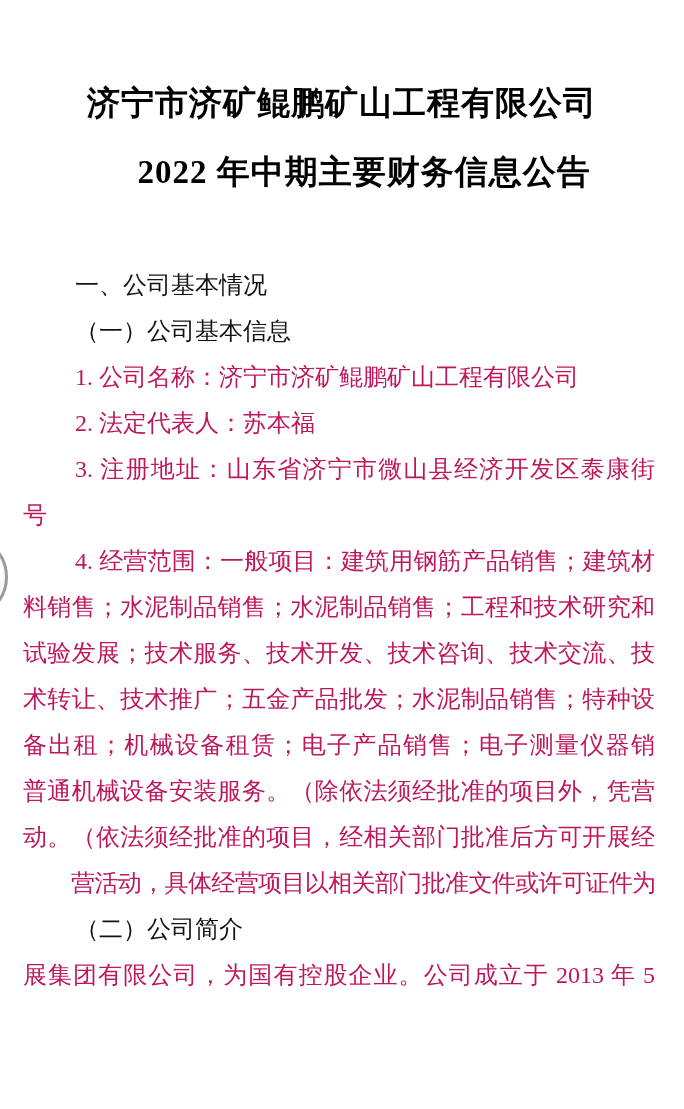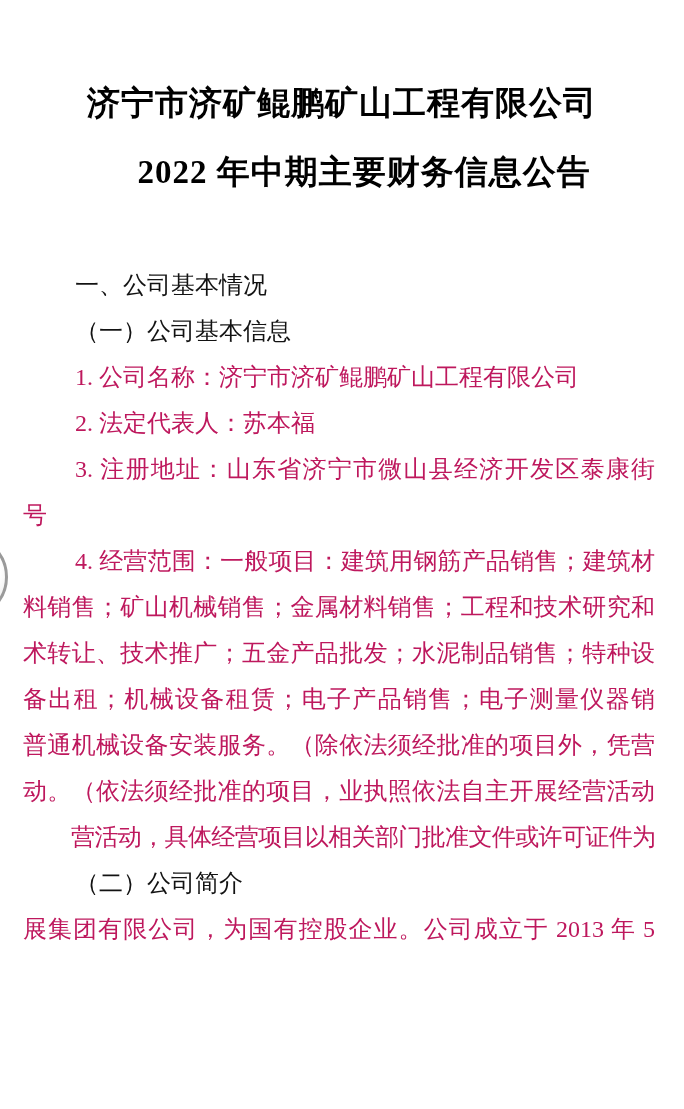--- a/index.html
+++ b/index.html
@@ -78,23 +78,24 @@
   <div class="title-line title-2">2022 年中期主要财务信息公告</div>
 
   <div class="doc-body">
     <div class="ln bold ind">一、公司基本情况</div>
     <div class="ln bold ind">（一）公司基本信息</div>
     <div class="ln ind">1. 公司名称：济宁市济矿鲲鹏矿山工程有限公司</div>
     <div class="ln ind">2. 法定代表人：苏本福</div>
     <div class="ln ind jf">3. 注册地址：山东省济宁市微山县经济开发区泰康街 58</div>
     <div class="ln">号</div>
     <div class="ln ind jf">4. 经营范围：一般项目：建筑用钢筋产品销售；建筑材</div>
-    <div class="ln jf">料销售；矿山机械销售；金属材料销售；工程和技术研究和</div>
+    <div class="ln jf">料销售；水泥制品销售；水泥制品销售；工程和技术研究和</div>
+    <div class="ln jf">试验发展；技术服务、技术开发、技术咨询、技术交流、技</div>
     <div class="ln jf">术转让、技术推广；五金产品批发；水泥制品销售；特种设</div>
     <div class="ln jf">备出租；机械设备租赁；电子产品销售；电子测量仪器销售；</div>
     <div class="ln jf">普通机械设备安装服务。（除依法须经批准的项目外，凭营</div>
-    <div class="ln jf">动。（依法须经批准的项目，业执照依法自主开展经营活动</div>
+    <div class="ln jf">动。（依法须经批准的项目，经相关部门批准后方可开展经</div>
     <div class="ln jf tight">营活动，具体经营项目以相关部门批准文件或许可证件为准）</div>
     <div class="ln bold ind">（二）公司简介</div>
     <div class="ln jf">展集团有限公司，为国有控股企业。公司成立于 2013 年 5</div>
   </div>
 
 </div>
 
 </body></html>

